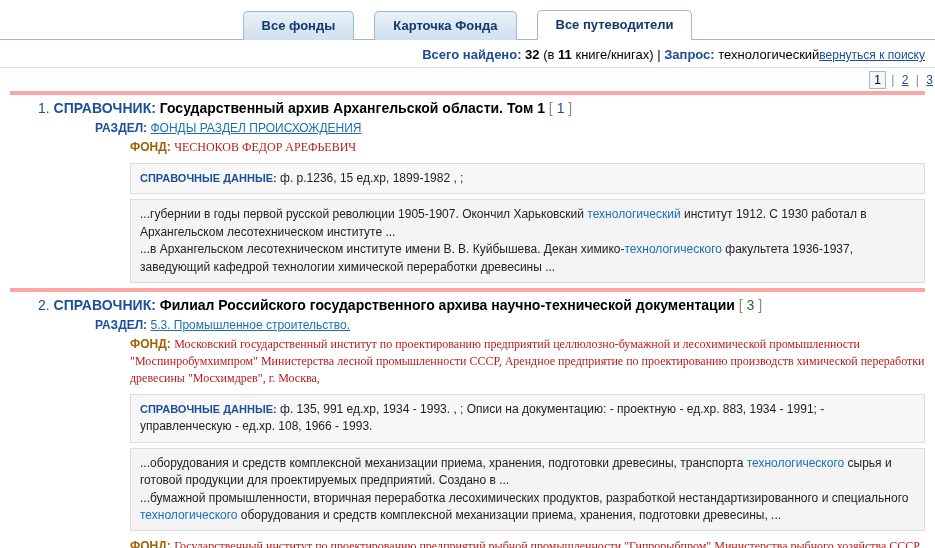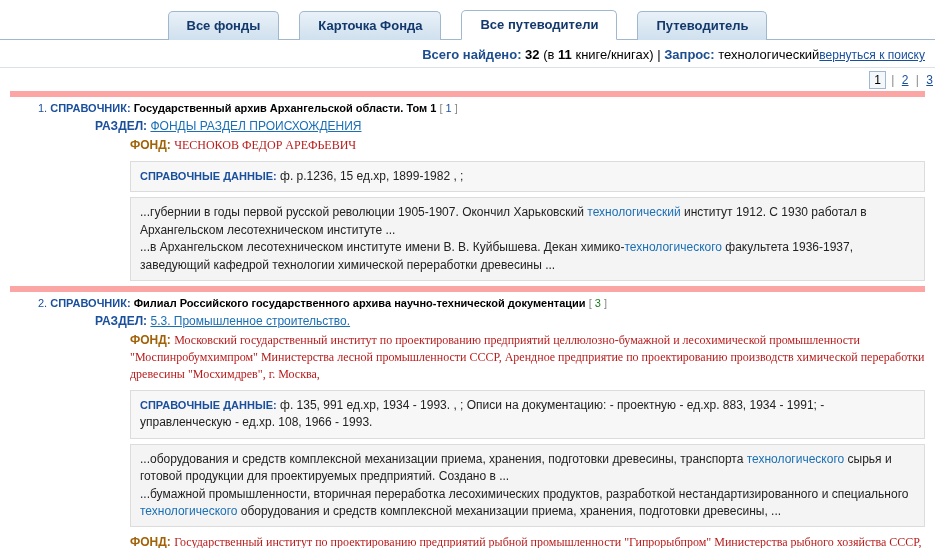--- a/index.html
+++ b/index.html
@@ -85,23 +85,23 @@
     border: 1px solid #9fb8cf;
     padding: 1px 4px;
     background: #f4f8fb;
   }
   .pager .sep { color: #888; padding: 0 2px; }
 
   
   .results { padding: 0 10px 0 10px; }
 
   .res-title {
-    font-size: 11px;
+    font-size: 14px;
     padding: 5px 0 3px 28px;
-    border-top: 6px solid #fca5a5;
+    border-top: 4px solid #fca5a5;
     color: #000;
   }
   .res-title .idx { color: #1a4f9c; }
   .res-title .lbl { color: #1a4f9c; font-weight: bold; }
   .res-title .name { font-weight: bold; color: #000; }
   .res-title .cnt { color: #888; }
   .res-title .cnt .grey { color: #1a4f9c; }
 
   .indent1 { padding-left: 85px; }
   .indent2 { padding-left: 120px; }
@@ -137,21 +137,20 @@
 </style>
 </head>
 <body>
 
 <div class="page">
 
   <div class="tabbar">
     <div class="tab">Все фонды</div>
     <div class="tab">Карточка Фонда</div>
     <div class="tab active">Все путеводители</div>
-    <div class="tab">Путеводитель</div>
   </div>
 
   <div class="summary">
     <div class="summary-left">
       <span>Всего найдено:</span>
       <span class="num">32</span>
       <span class="plain">(в</span>
       <span class="num">11</span>
       <span class="plain">книге/книгах)</span>
       <span class="plain">|</span>

